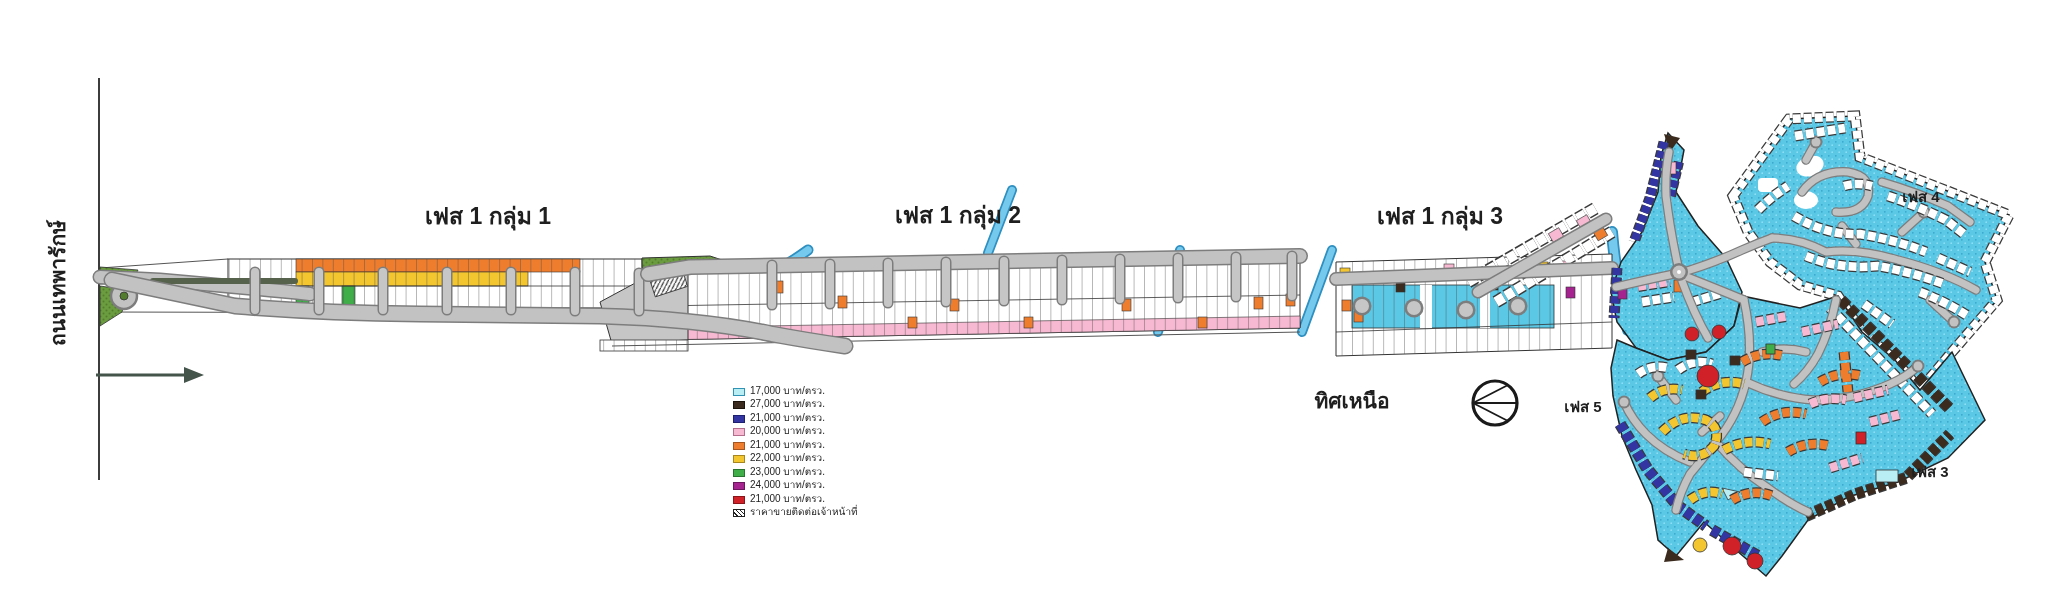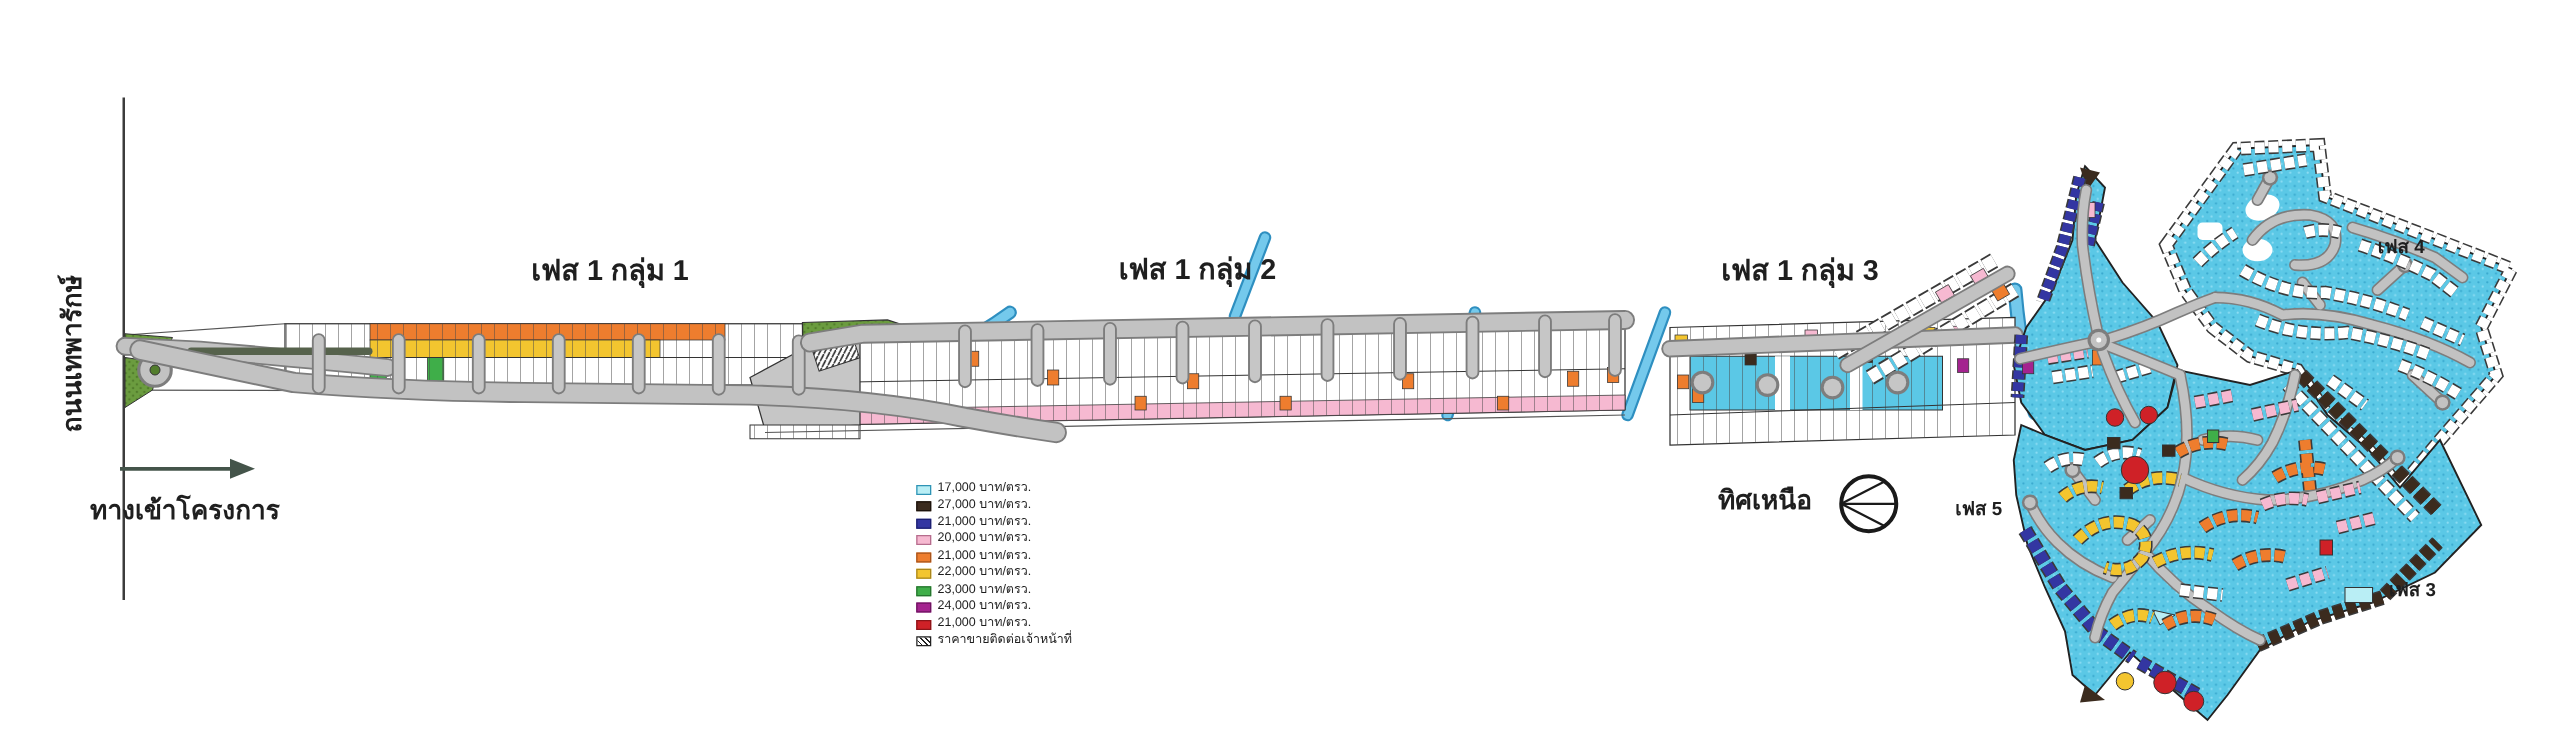--- a/index.html
+++ b/index.html
@@ -370,22 +370,21 @@
   </g>
 </svg>
 
 <div class="lbl roadlbl" style="left:57px;top:283px;">ถนนเทพารักษ์</div>
 <div class="lbl phase-big" style="left:488px;top:216px;">เฟส 1 กลุ่ม 1</div>
 <div class="lbl phase-big" style="left:958px;top:215px;">เฟส 1 กลุ่ม 2</div>
 <div class="lbl phase-big" style="left:1440px;top:216px;">เฟส 1 กลุ่ม 3</div>
 <div class="lbl phase-small" style="left:1583px;top:383px;">เฟส 5</div>
 <div class="lbl phase-small" style="left:1930px;top:448px;">เฟส 3</div>
 <div class="lbl phase-small" style="left:1921px;top:173px;">เฟส 4</div>
-<div class="lbl north" style="left:1412px;top:400px;">ทิศเหนือ</div>
-<div class="lbl entrance" style="left:148px;top:408px;">ทางเข้าโครงการ</div>
+<div class="lbl north" style="left:1352px;top:400px;">ทิศเหนือ</div>
 
 <svg width="120" height="22" style="left:92px;top:364px;">
   <line x1="4" y1="11" x2="92" y2="11" stroke="#44544a" stroke-width="3"></line>
   <polygon points="92,3 112,11 92,19" fill="#44544a"></polygon>
 </svg>
 
 <svg width="60" height="60" style="left:1465px;top:374px;">
   <circle cx="30" cy="29" r="22" fill="none" stroke="#1a1a1a" stroke-width="3.2"></circle>
   <line x1="8" y1="29" x2="52" y2="29" stroke="#1a1a1a" stroke-width="1.8"></line>
   <line x1="8" y1="29" x2="43" y2="11" stroke="#1a1a1a" stroke-width="1.8"></line>

